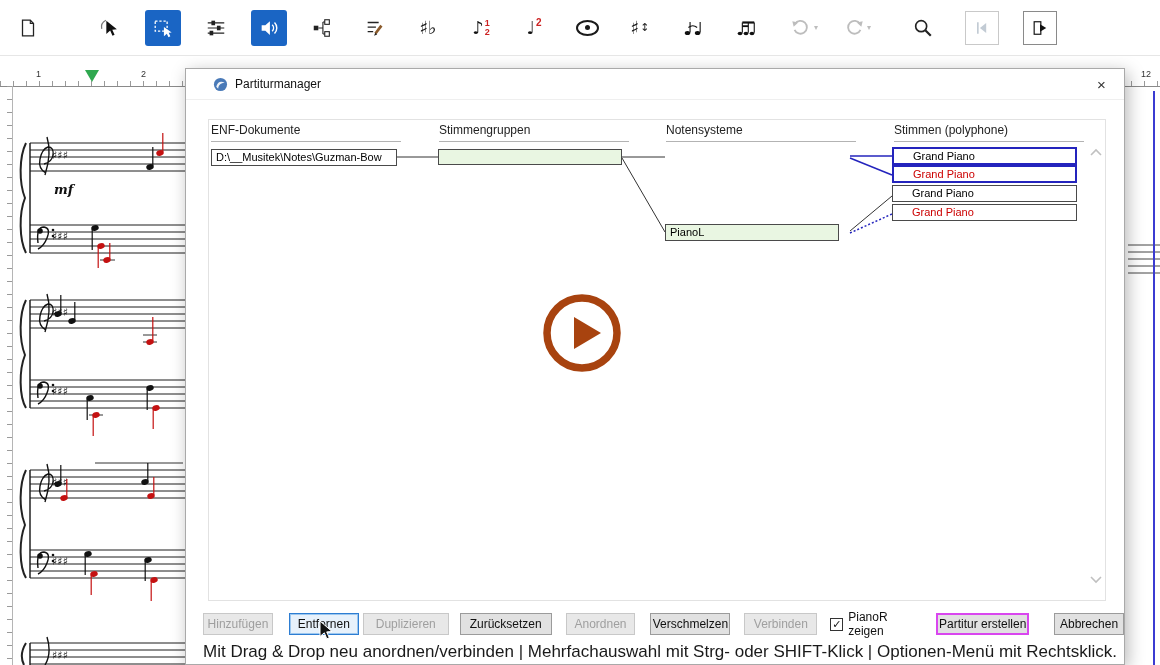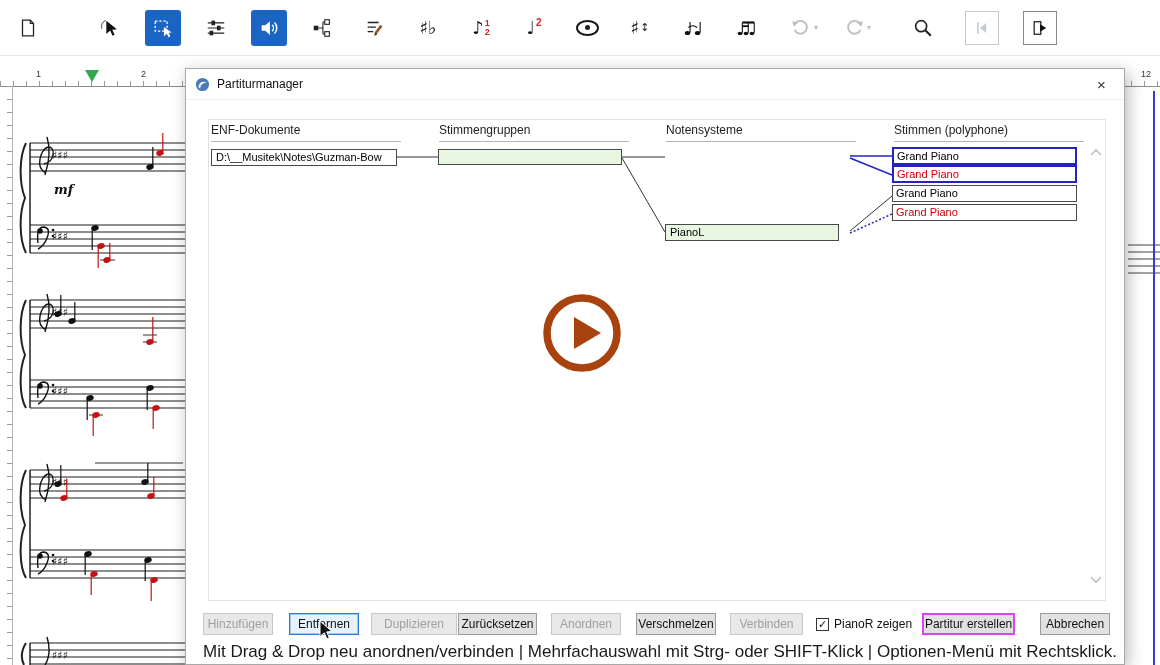--- a/index.html
+++ b/index.html
@@ -30,33 +30,33 @@
   .hruler .num{position:absolute;top:1px;font-size:9px;color:#333;}
   .marker{position:absolute;left:85px;top:2px;width:0;height:0;border-left:7px solid transparent;
     border-right:7px solid transparent;border-top:12px solid #2fa84f;}
   .vruler{position:absolute;left:0;top:31px;width:12px;height:579px;border-right:1px solid #b5b5b5;
     background-image:repeating-linear-gradient(180deg,#9a9a9a 0 1px,transparent 1px 13px);
     background-size:5px 100%;background-position:100% 0;background-repeat:no-repeat;z-index:1;}
   .scoresvg{position:absolute;left:0;top:0;z-index:0;}
   
   .dialog{position:absolute;left:185px;top:68px;width:940px;height:597px;background:#fff;
     border:1px solid #a9a9a9;box-shadow:3px 4px 16px rgba(0,0,0,.28);z-index:20;box-sizing:border-box;}
-  .titlebar{height:30px;display:flex;align-items:center;padding-left:9px;border-bottom:1px solid #efefef;}
+  .titlebar{height:30px;display:flex;align-items:center;padding-left:27px;border-bottom:1px solid #efefef;}
   .title{font-size:12px;color:#111;margin-left:7px;}
   .close{margin-left:auto;width:45px;height:30px;display:flex;align-items:center;justify-content:center;
     font-size:15px;color:#333;cursor:pointer;}
   .panel{position:absolute;left:22px;top:50px;width:898px;height:482px;border:1px solid #e2e2e2;
     background:#fff;box-sizing:border-box;}
   .colhead{position:absolute;top:3px;font-size:12px;color:#222;white-space:nowrap;}
   .colline{position:absolute;top:21px;height:1px;background:#b3b3b3;width:190px;}
   .nbox{position:absolute;box-sizing:border-box;height:17px;border:1px solid #4a4a4a;background:#fff;
     font-size:11px;line-height:15px;padding-left:4px;white-space:nowrap;overflow:hidden;}
   .green{background:#e9f6e2;}
   .vbox{position:absolute;left:683px;width:185px;box-sizing:border-box;height:17px;border:1px solid #4a4a4a;
-    background:#fff;font-size:11px;line-height:15px;padding-left:3px;white-space:nowrap;overflow:hidden;}
+    background:#fff;font-size:11px;line-height:15px;padding-left:19px;white-space:nowrap;overflow:hidden;}
   .vbox.sel{border:2px solid #2424bd;height:18px;line-height:14px;}
   .red{color:#cc0000;}
   .overlay{position:absolute;left:0;top:0;pointer-events:none;}
   .playbtn{position:absolute;left:333px;top:173px;width:80px;height:80px;cursor:pointer;}
   .btnrow{position:absolute;left:17px;top:544px;height:22px;display:flex;align-items:center;}
   .btn{height:22px;box-sizing:border-box;background:#e1e1e1;border:1px solid #9b9b9b;font-size:12px;
     color:#111;display:flex;align-items:center;justify-content:center;cursor:pointer;white-space:nowrap;}
   .btn.dis{color:#9f9f9f;border-color:#c8c8c8;background:#e8e8e8;cursor:default;}
   .btn.focus{border:1px solid #2d7dd2;box-shadow:inset 0 0 0 1px #9cc7ef;background:#e7f1fb;}
   .btn.def{border:2px solid #d946ef;}
@@ -349,22 +349,22 @@
       <svg width="80" height="80" viewBox="0 0 80 80">
           <circle cx="40" cy="40" r="35" fill="#fff" stroke="#a8430f" stroke-width="7.5"></circle>
           <polygon points="32,24 59,40 32,56" fill="#a8430f"></polygon>
         </svg>
     </div>
   </div>
 
   <div class="btnrow">
     <div class="btn dis" style="width:70px">Hinzufügen</div>
     <div class="btn focus" style="width:70px;margin-left:16px">Entfernen</div>
-    <div class="btn dis" style="width:86px;margin-left:12px">Duplizieren</div>
-    <div class="btn" style="width:79px;margin-left:1px">Zurücksetzen</div>
+    <div class="btn dis" style="width:86px;margin-left:4px">Duplizieren</div>
+    <div class="btn" style="width:92px;margin-left:11px">Zurücksetzen</div>
     <div class="btn dis" style="width:70px;margin-left:14px">Anordnen</div>
     <div class="btn" style="width:80px;margin-left:15px">Verschmelzen</div>
     <div class="btn dis" style="width:73px;margin-left:14px">Verbinden</div>
     <div class="cbwrap">
       <span class="cbbox">✓</span>
       <span class="cblabel">PianoR zeigen</span>
     </div>
     <div class="btn def" style="width:93px;margin-left:10px">Partitur erstellen</div>
     <div class="btn" style="width:70px;margin-left:25px">Abbrechen</div>
   </div>

